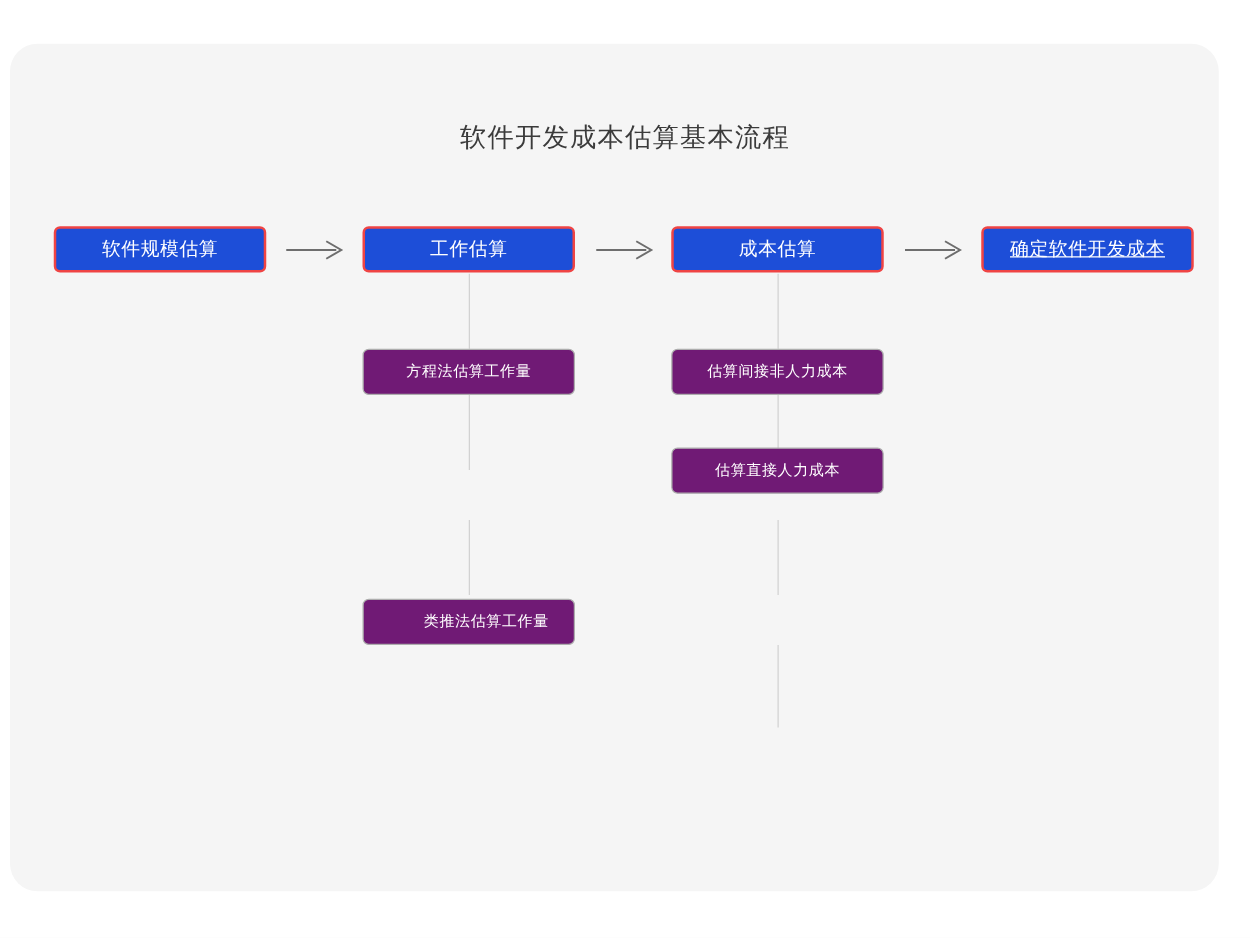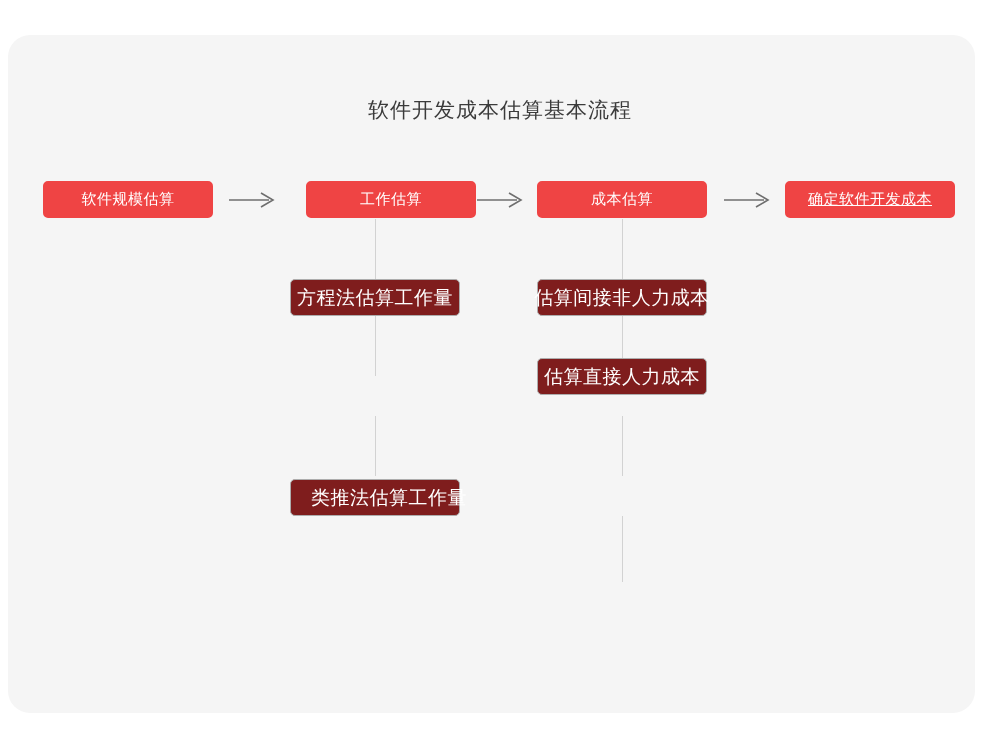--- a/index.html
+++ b/index.html
@@ -54,27 +54,27 @@
     border-radius: 5px;
     display: flex;
     align-items: center;
     justify-content: center;
     font-size: 15px;
     color: #ffffff;
     white-space: nowrap;
     letter-spacing: 0.5px;
   }
   .node.stage {
-    background: #ef4444;
+    background: #1d4ed8;
     border: 2px solid #ef4444;
   }
   .node.sub {
-    background: #7f1d1d;
+    background: #701a75;
     border: 1px solid #adadad;
-    font-size: 19px;
+    font-size: 12px;
   }
 </style>
 </head>
 <body>
 
 <div id="stage">
 
   <div class="card"></div>
 
   <div class="title">软件开发成本估算基本流程</div>
@@ -102,21 +102,21 @@
   </div>
   <div class="arrow" style="left:723px; top:188px;">
     <svg width="48" height="22" viewBox="0 0 48 22">
       <line x1="1" y1="11" x2="41" y2="11" stroke="#6e6e6e" stroke-width="1.6"></line>
       <polyline points="33,4 45,11 33,18" fill="none" stroke="#6e6e6e" stroke-width="1.6"></polyline>
     </svg>
   </div>
 
   <div class="node stage" style="left:43px; top:181px;">软件规模估算</div>
 
-  <div class="node stage" style="left:290px; top:181px;margin-left:16px;">工作估算</div>
+  <div class="node stage" style="left:290px; top:181px;">工作估算</div>
 
   <div class="node stage" style="left:537px; top:181px;">成本估算</div>
 
   <div class="node stage" style="left:785px; top:181px;text-decoration:underline;">确定软件开发成本</div>
 
   <div class="node sub" style="left:290px; top:279px;">方程法估算工作量</div>
   <div class="node sub" style="left:290px; top:479px;padding-left:28px;">类推法估算工作量</div>
 
   <div class="node sub" style="left:537px; top:279px;">估算间接非人力成本</div>
   <div class="node sub" style="left:537px; top:358px;font-family:Liberation Mono, monospace;">估算直接人力成本</div>

